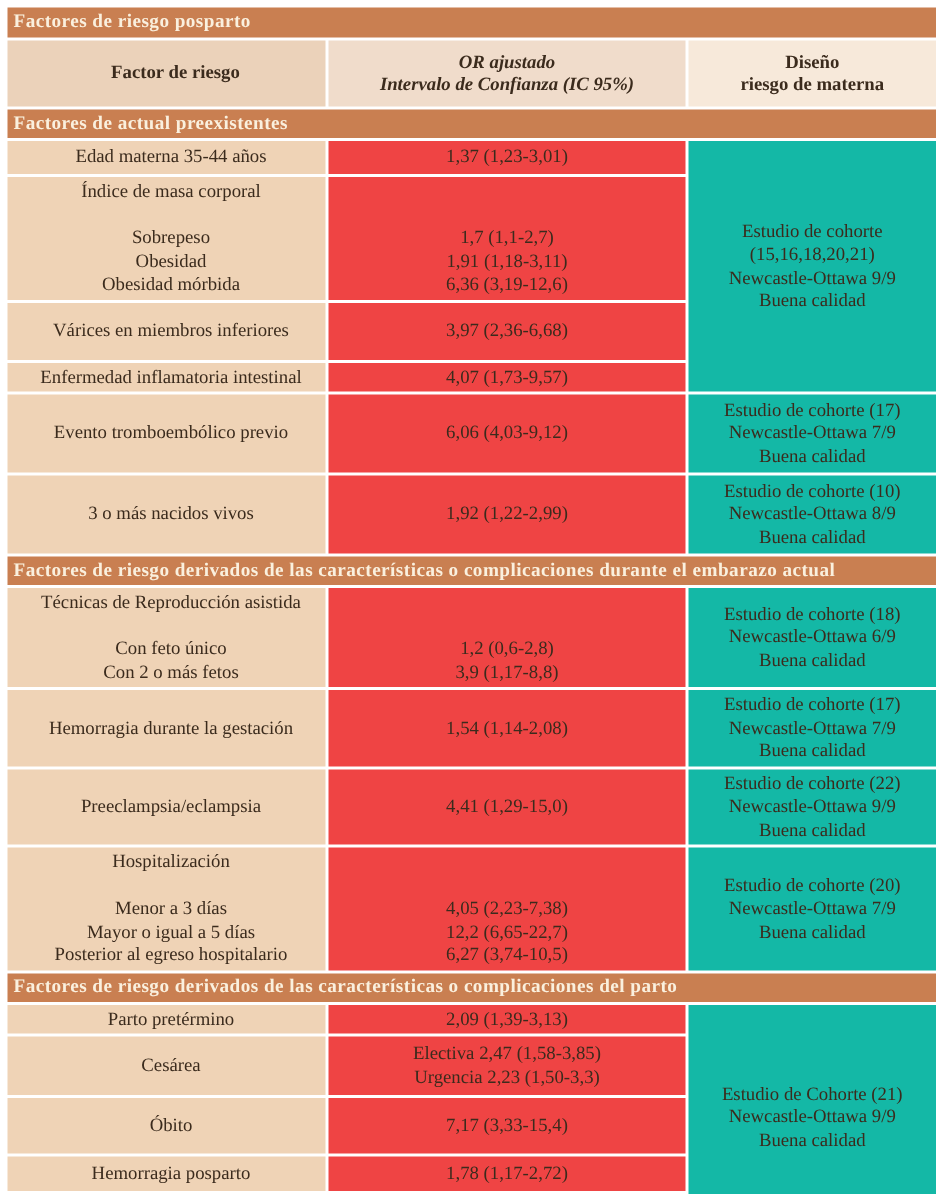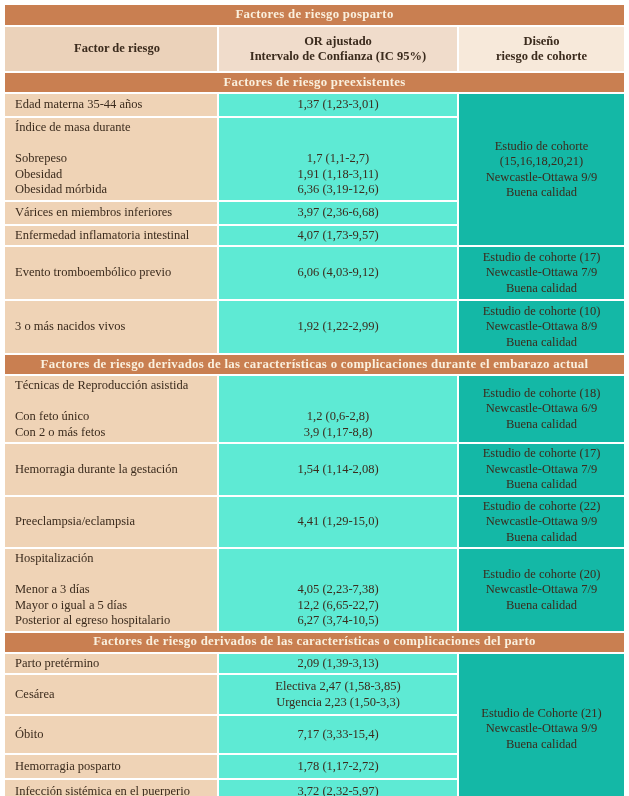--- a/index.html
+++ b/index.html
@@ -19,33 +19,32 @@
     font-size:12.5px;
     line-height:15.5px;
     vertical-align:middle;
     white-space:pre-line;
     padding:2px 4px;
     overflow:hidden;
   }
   td.bar{
     background:#c97f51;
     color:#faf0de;
-    text-align:center;
     font-weight:bold;
     font-size:12.8px;
     letter-spacing:.3px;
     padding:1px 4px;
     margin-top:32px;
   }
-  td.c1{background:#efd3b6;text-align:left;padding-left:10px;}
-  td.c2{background:#5eead4;text-align:center;}
+  td.c1{background:#efd3b6;text-align:center;padding-left:10px;}
+  td.c2{background:#ef4444;text-align:center;}
   td.c3{background:#14b8a6;text-align:center;}
   tr.hdr td{font-weight:bold;}
   tr.hdr td.c1{text-align:center;padding-left:16px;background:#ebd2ba;}
-  tr.hdr td.c2{background:#f0dccb;}
+  tr.hdr td.c2{background:#f0dccb;font-style:italic;}
   tr.hdr td.c3{background:#f7e9da;}
 </style>
 </head>
 <body>
 
 <div class="wrap">
   <table class="risk">
     <colgroup>
       <col style="width:212px">
       <col style="width:238px">
@@ -55,47 +54,47 @@
     <tbody>
         <tr style="height:20px">
       <td colspan="3" class="bar">Factores de riesgo posparto</td>
     </tr>
 
     <tr class="hdr" style="height:44px">
       <td class="c1">Factor de riesgo</td>
       <td class="c2">OR ajustado
 Intervalo de Confianza (IC 95%)</td>
       <td class="c3">Diseño
-riesgo de cohorte</td>
+riesgo de materna</td>
     </tr>
 
     <tr style="height:19px">
-      <td colspan="3" class="bar">Factores de riesgo preexistentes</td>
+      <td colspan="3" class="bar">Factores de actual preexistentes</td>
     </tr>
     <tr style="height:22px">
       <td class="c1">Edad materna 35-44 años</td>
       <td class="c2">1,37 (1,23-3,01)</td>
       <td class="c3" rowspan="4">Estudio de cohorte
 (15,16,18,20,21)
 Newcastle-Ottawa 9/9
 Buena calidad</td>
     </tr>
     <tr style="height:80px">
-      <td class="c1">Índice de masa durante
+      <td class="c1">Índice de masa corporal
 
 Sobrepeso
 Obesidad
 Obesidad mórbida</td>
       <td class="c2">
 
 1,7 (1,1-2,7)
 1,91 (1,18-3,11)
 6,36 (3,19-12,6)</td>
     </tr>
-    <tr style="height:22px">
+    <tr style="height:38px">
       <td class="c1">Várices en miembros inferiores</td>
       <td class="c2">3,97 (2,36-6,68)</td>
     </tr>
     <tr style="height:14px">
       <td class="c1">Enfermedad inflamatoria intestinal</td>
       <td class="c2">4,07 (1,73-9,57)</td>
     </tr>
     <tr style="height:52px">
       <td class="c1">Evento tromboembólico previo</td>
       <td class="c2">6,06 (4,03-9,12)</td>

